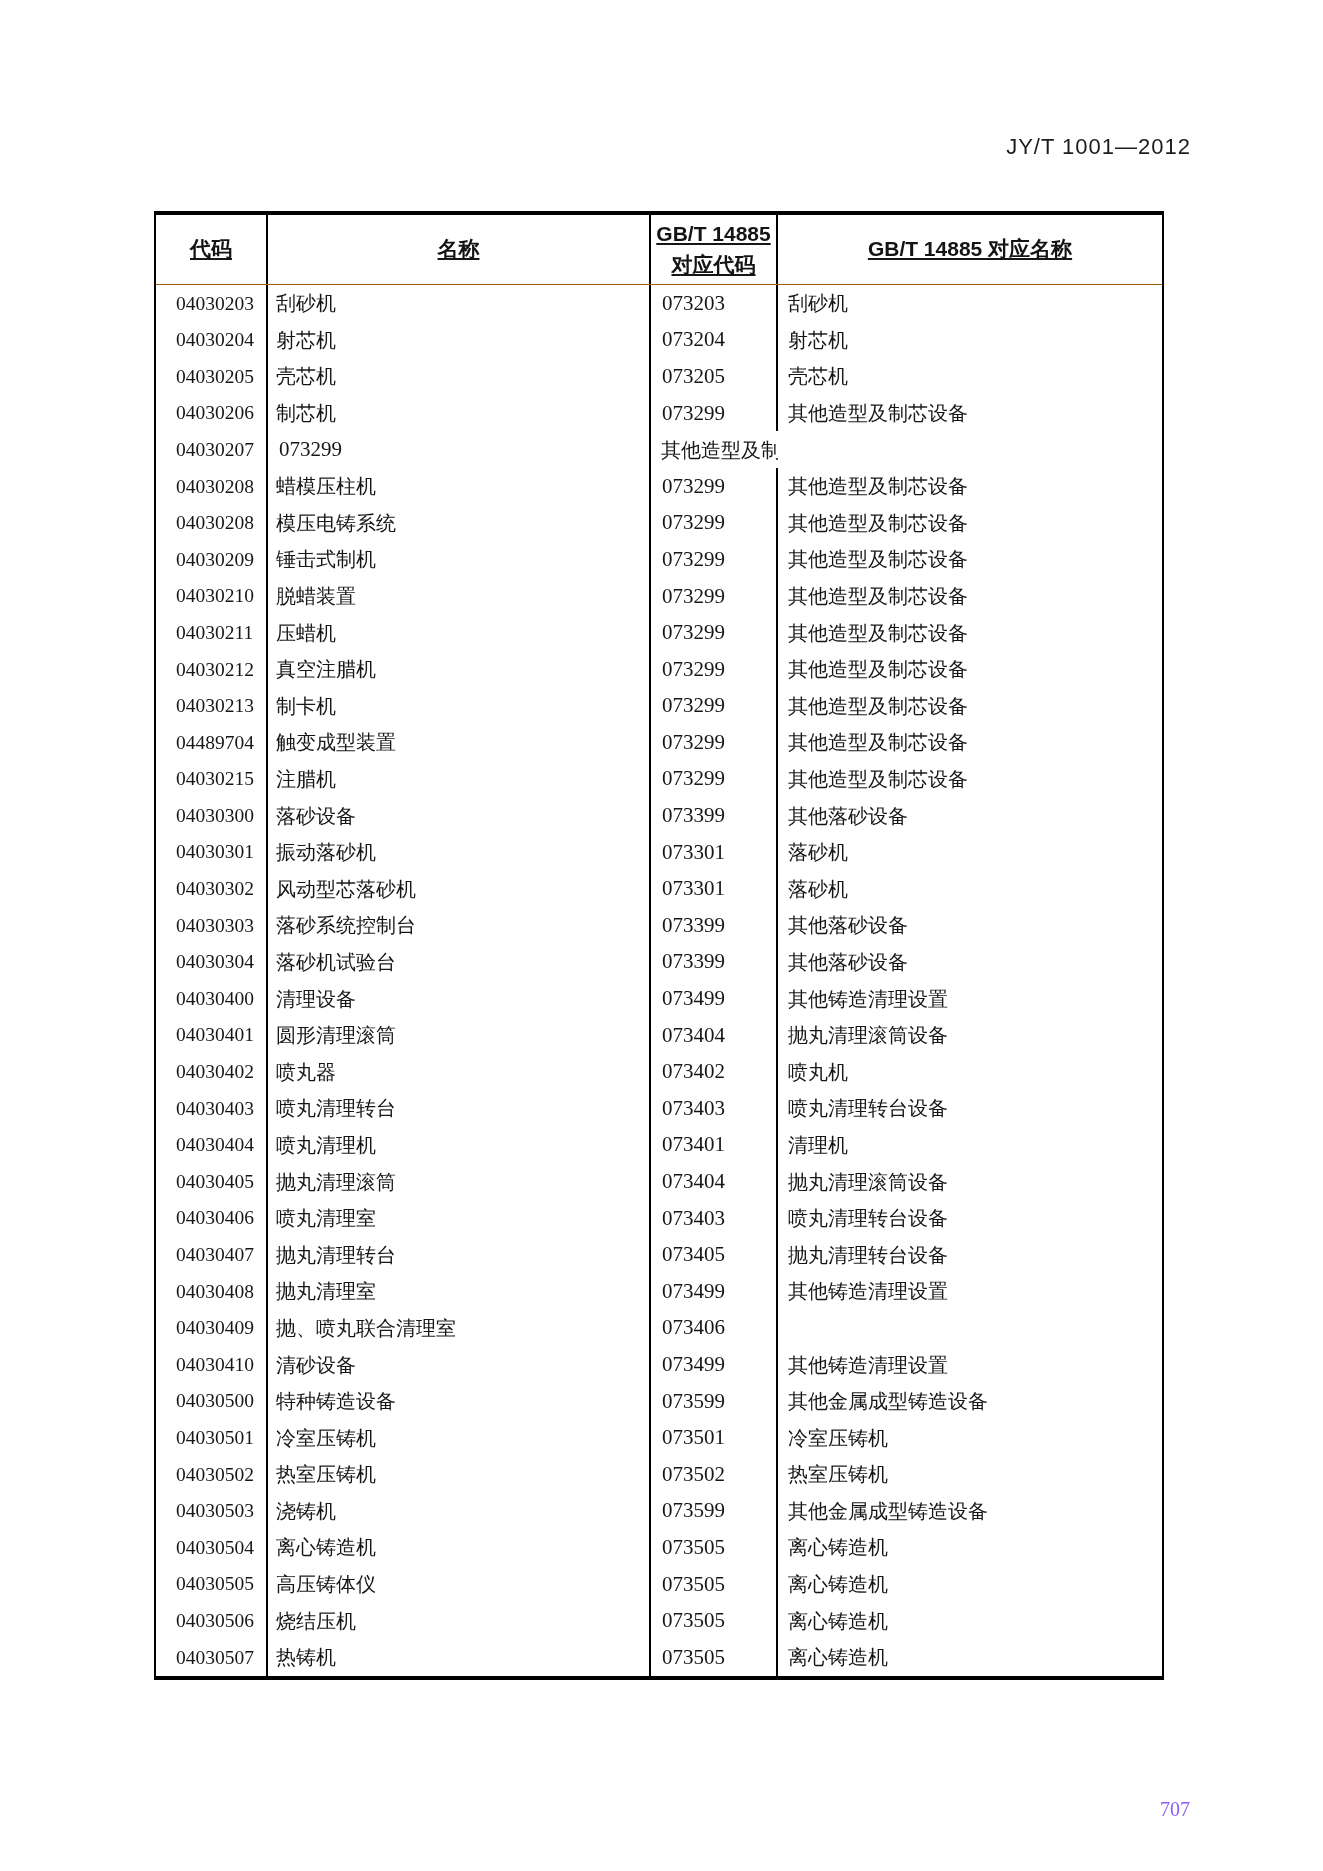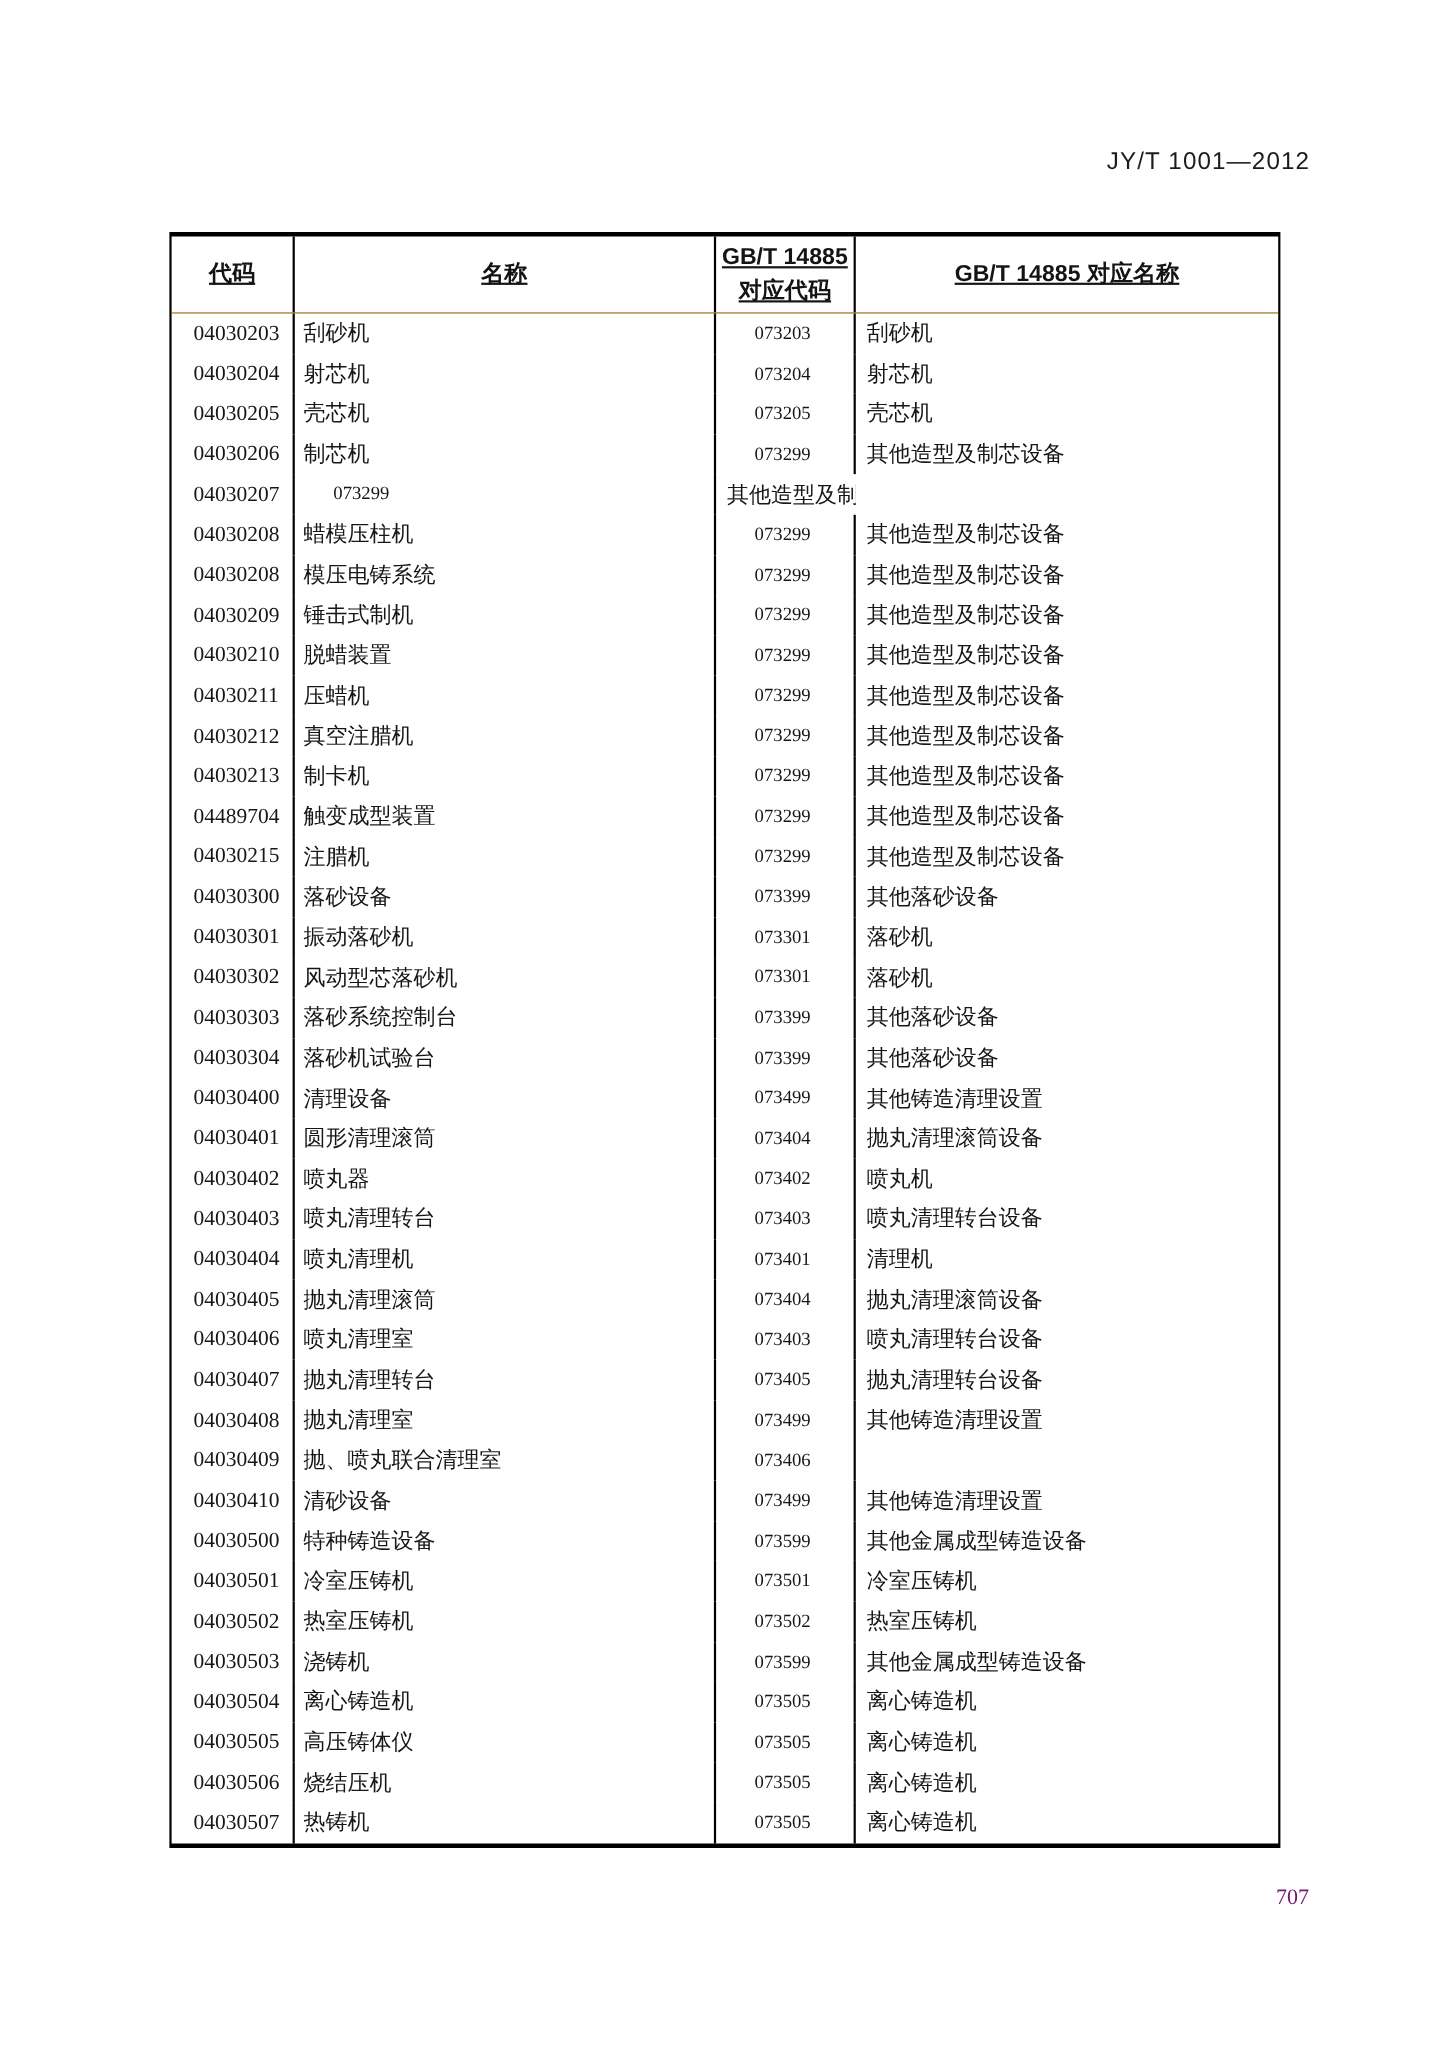--- a/index.html
+++ b/index.html
@@ -60,28 +60,28 @@
     align-items: center;
     font-size: 20px;
     line-height: 1.1;
     overflow: hidden;
     white-space: nowrap;
   }
   .body-row { height: 36.6px; }
   .cell-border { border-right: 2px solid #000; }
   .cell-code   { padding-left: 20px;  font-size: 19.5px; }
   .cell-name   { padding-left: 8px;  }
-  .cell-gbcode { padding-left: 11px;  font-size: 17px; margin-left: 24px; }
+  .cell-gbcode { padding-left: 11px;  font-size: 21px; }
   .cell-gbname { padding-left: 10px; }
   .page-number {
     position: absolute;
-    top: 1714px;
+    top: 1798px;
     right: 133px;
     font-size: 20px;
-    color: #701a75;
+    color: #8b5cf6;
   }
 </style>
 </head>
 <body>
 
 <div class="page">
 
   <div class="doc-code">JY/T 1001—2012</div>
 
   <div class="mapping-table">

